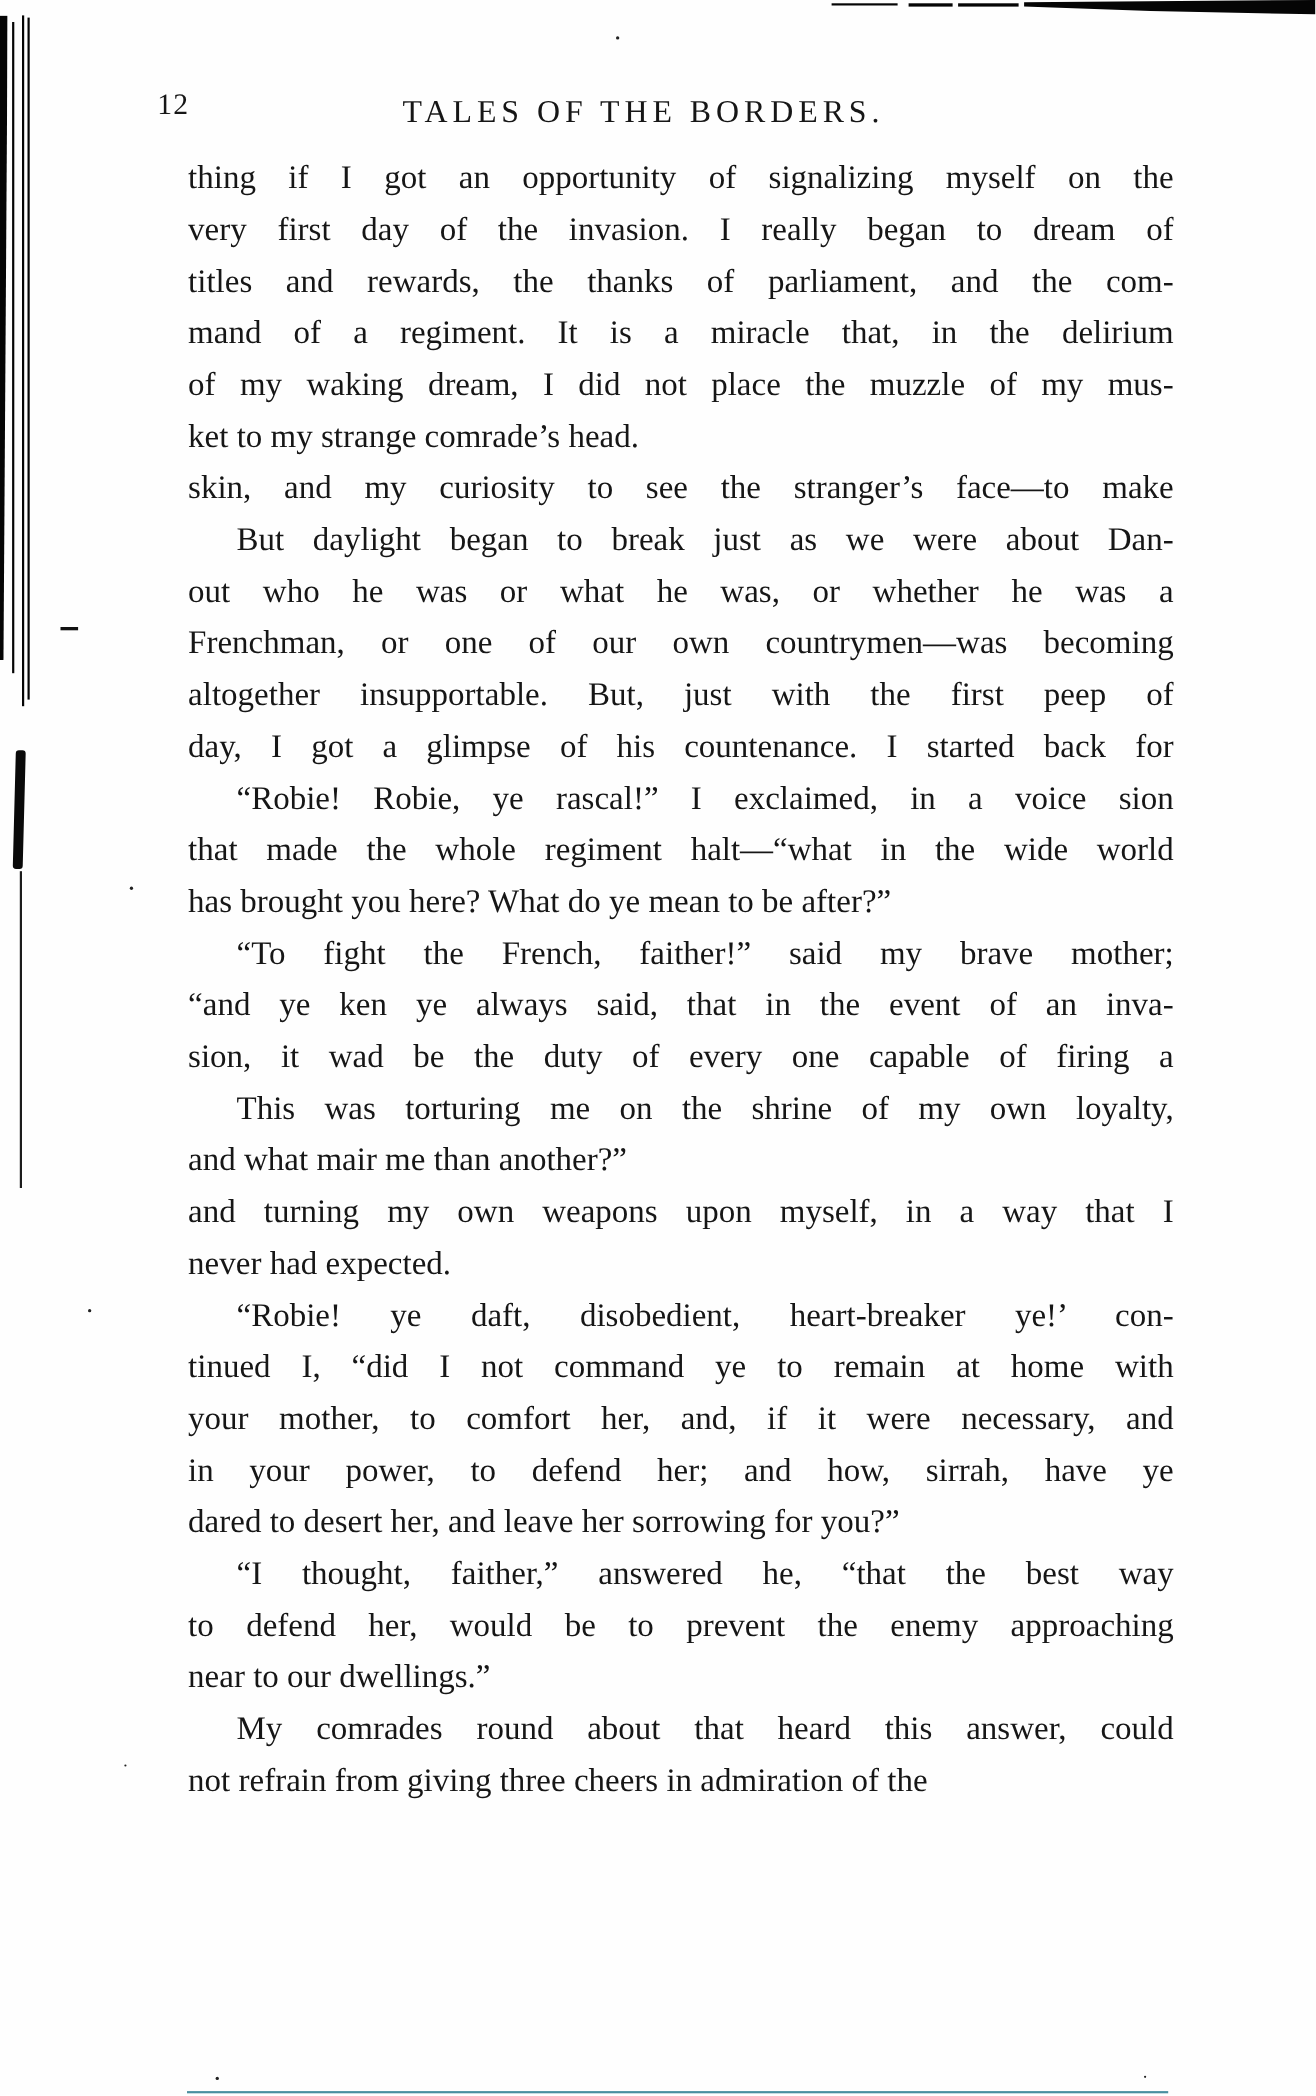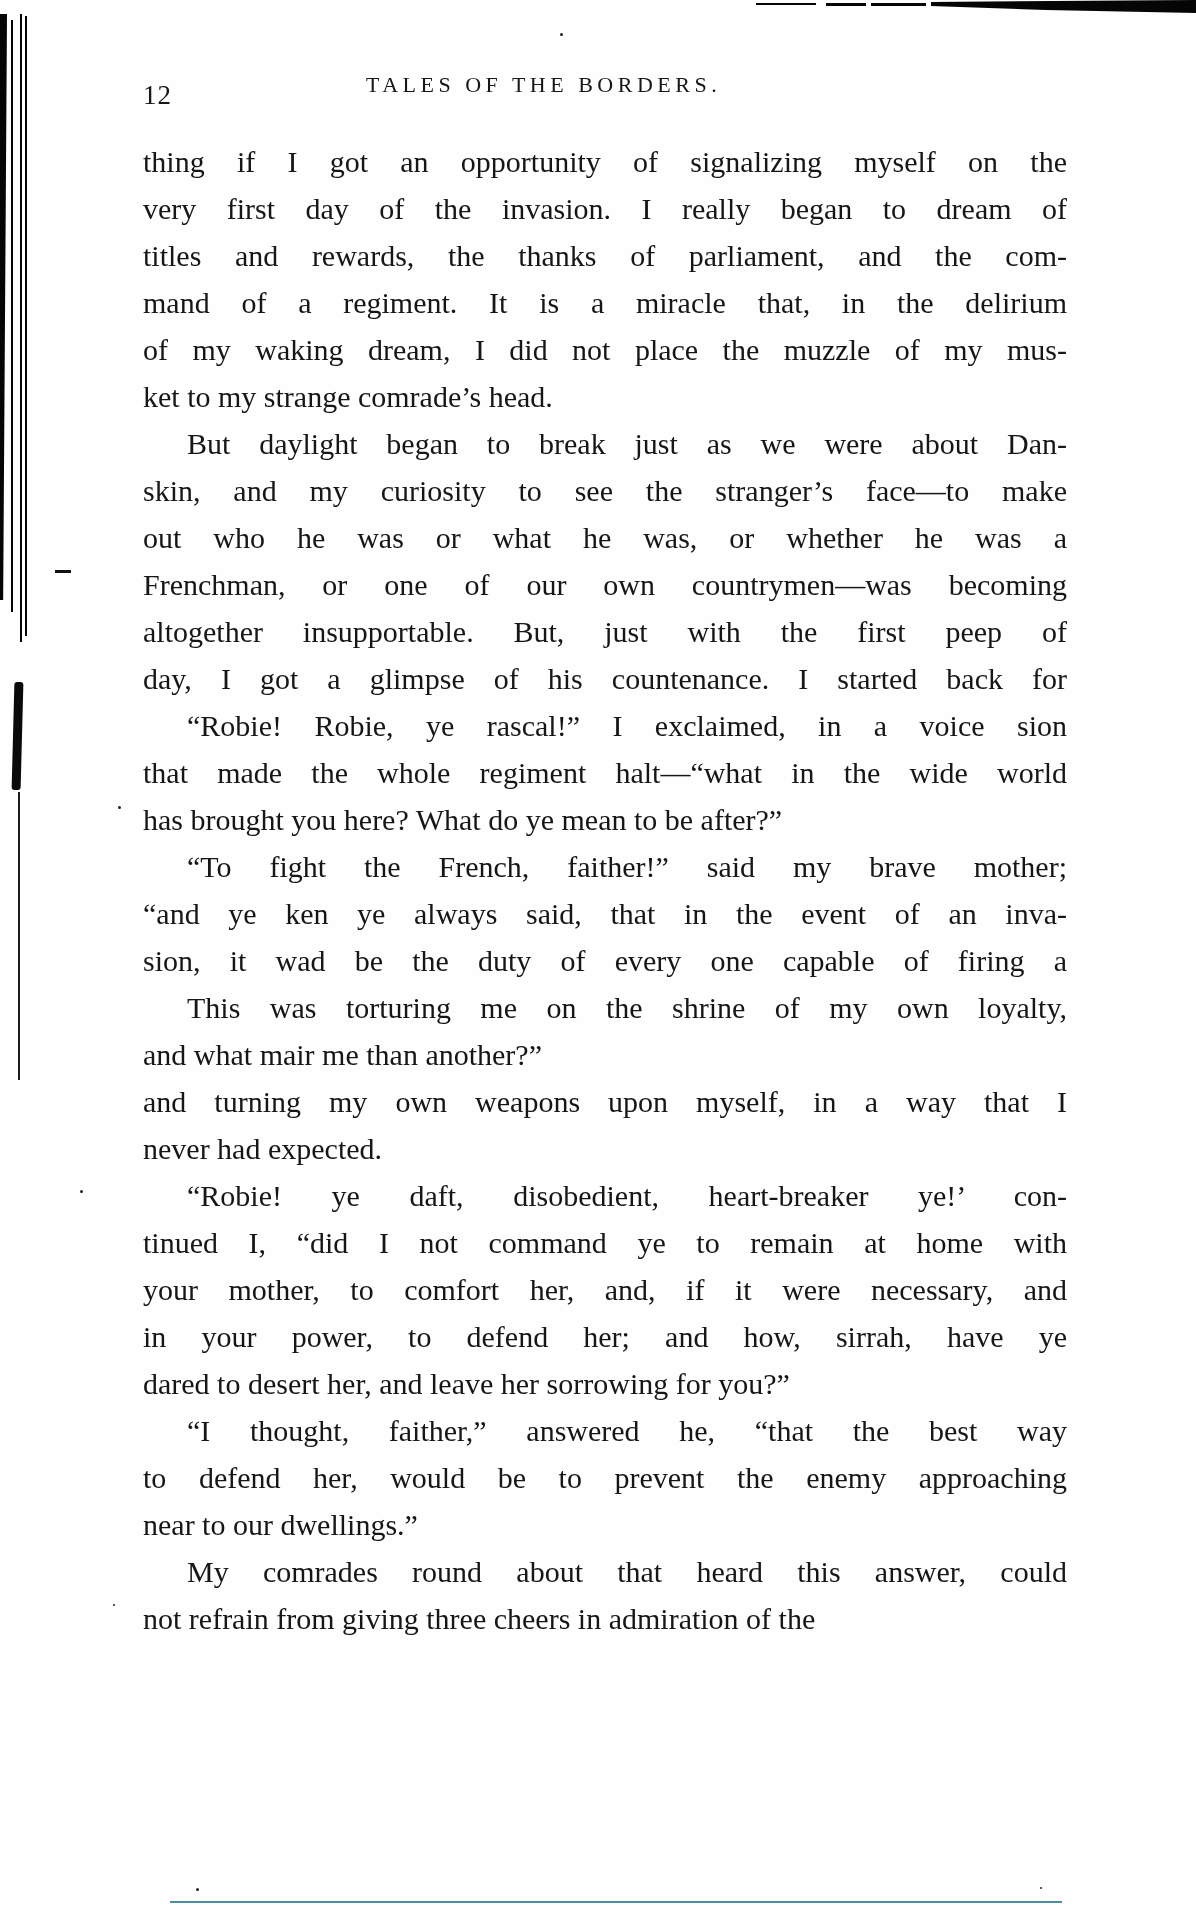--- a/index.html
+++ b/index.html
@@ -11,31 +11,31 @@
   }
   .page{
     position:absolute;inset:0;background:#fefefe;color:#161616;
   }
   
   .page-number{
     position:absolute;left:143px;top:80px;
     font-size:27px;letter-spacing:1px;
   }
   .running-title{
-    position:absolute;left:366px;top:72px;
-    font-size:22px;letter-spacing:4.5px;white-space:nowrap;
+    position:absolute;left:366px;top:86px;
+    font-size:29px;letter-spacing:4.5px;white-space:nowrap;
   }
   
   .body-text{
     position:absolute;left:143px;top:138px;width:924px;
     font-size:30px;line-height:47px;
   }
   .line{
     height:47px;overflow:hidden;white-space:nowrap;
-    text-align:justify;text-align-last:justify;
+    text-align:justify;text-align-last:justify;margin-left:28px;
   }
   .line.first{padding-left:44px;}
   .line.last{text-align-last:left;}
   
   .spine{position:absolute;background:#050505;}
   .spine-a{left:0;top:14px;width:7px;height:586px;
     clip-path:polygon(0 0,100% 0,45% 100%,0 100%);}
   .spine-b{left:11px;top:20px;width:2px;height:592px;}
   .spine-c{left:20px;top:14px;width:2px;height:628px;}
   .spine-d{left:25px;top:16px;width:2px;height:620px;}
@@ -60,22 +60,22 @@
   <span class="page-number">12</span>
   <span class="running-title">TALES OF THE BORDERS.</span>
 
   <div class="body-text">
       <div class="line">thing if I got an opportunity of signalizing myself on the</div>
       <div class="line">very first day of the invasion. I really began to dream of</div>
       <div class="line">titles and rewards, the thanks of parliament, and the com-</div>
       <div class="line">mand of a regiment. It is a miracle that, in the delirium</div>
       <div class="line">of my waking dream, I did not place the muzzle of my mus-</div>
       <div class="line last">ket to my strange comrade’s head.</div>
+      <div class="line">skin, and my curiosity to see the stranger’s face—to make</div>
       <div class="line first">But daylight began to break just as we were about Dan-</div>
-      <div class="line">skin, and my curiosity to see the stranger’s face—to make</div>
       <div class="line">out who he was or what he was, or whether he was a</div>
       <div class="line">Frenchman, or one of our own countrymen—was becoming</div>
       <div class="line">altogether insupportable. But, just with the first peep of</div>
       <div class="line">day, I got a glimpse of his countenance. I started back for</div>
       <div class="line first">“Robie! Robie, ye rascal!” I exclaimed, in a voice sion</div>
       <div class="line">that made the whole regiment halt—“what in the wide world</div>
       <div class="line last">has brought you here? What do ye mean to be after?”</div>
       <div class="line first">“To fight the French, faither!” said my brave mother;</div>
       <div class="line">“and ye ken ye always said, that in the event of an inva-</div>
       <div class="line">sion, it wad be the duty of every one capable of firing a</div>

